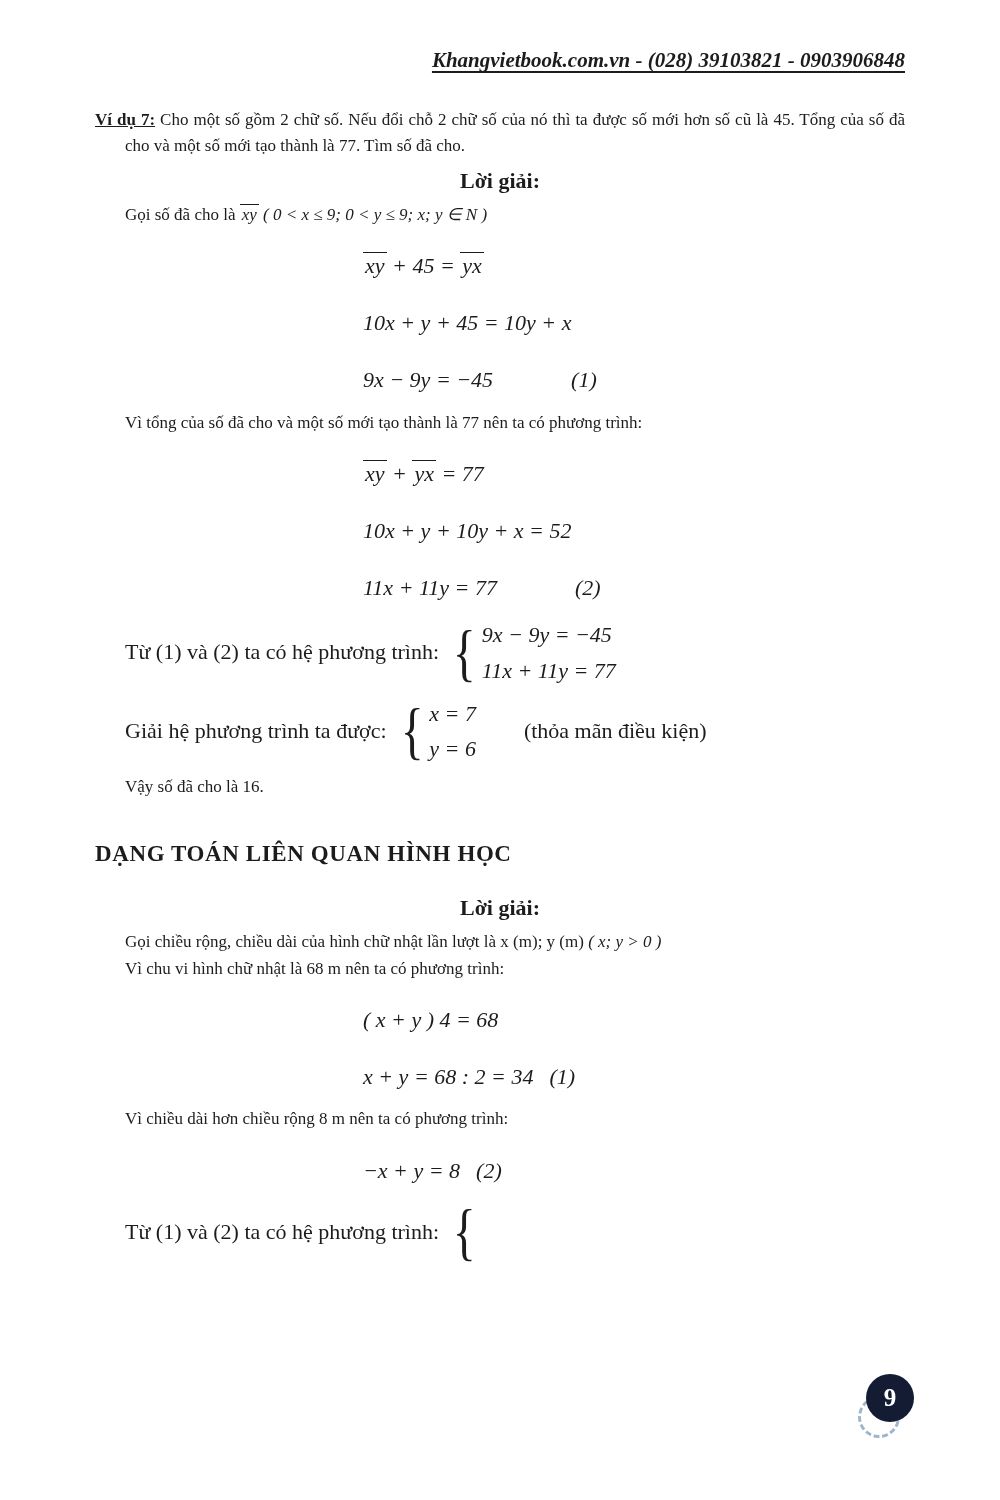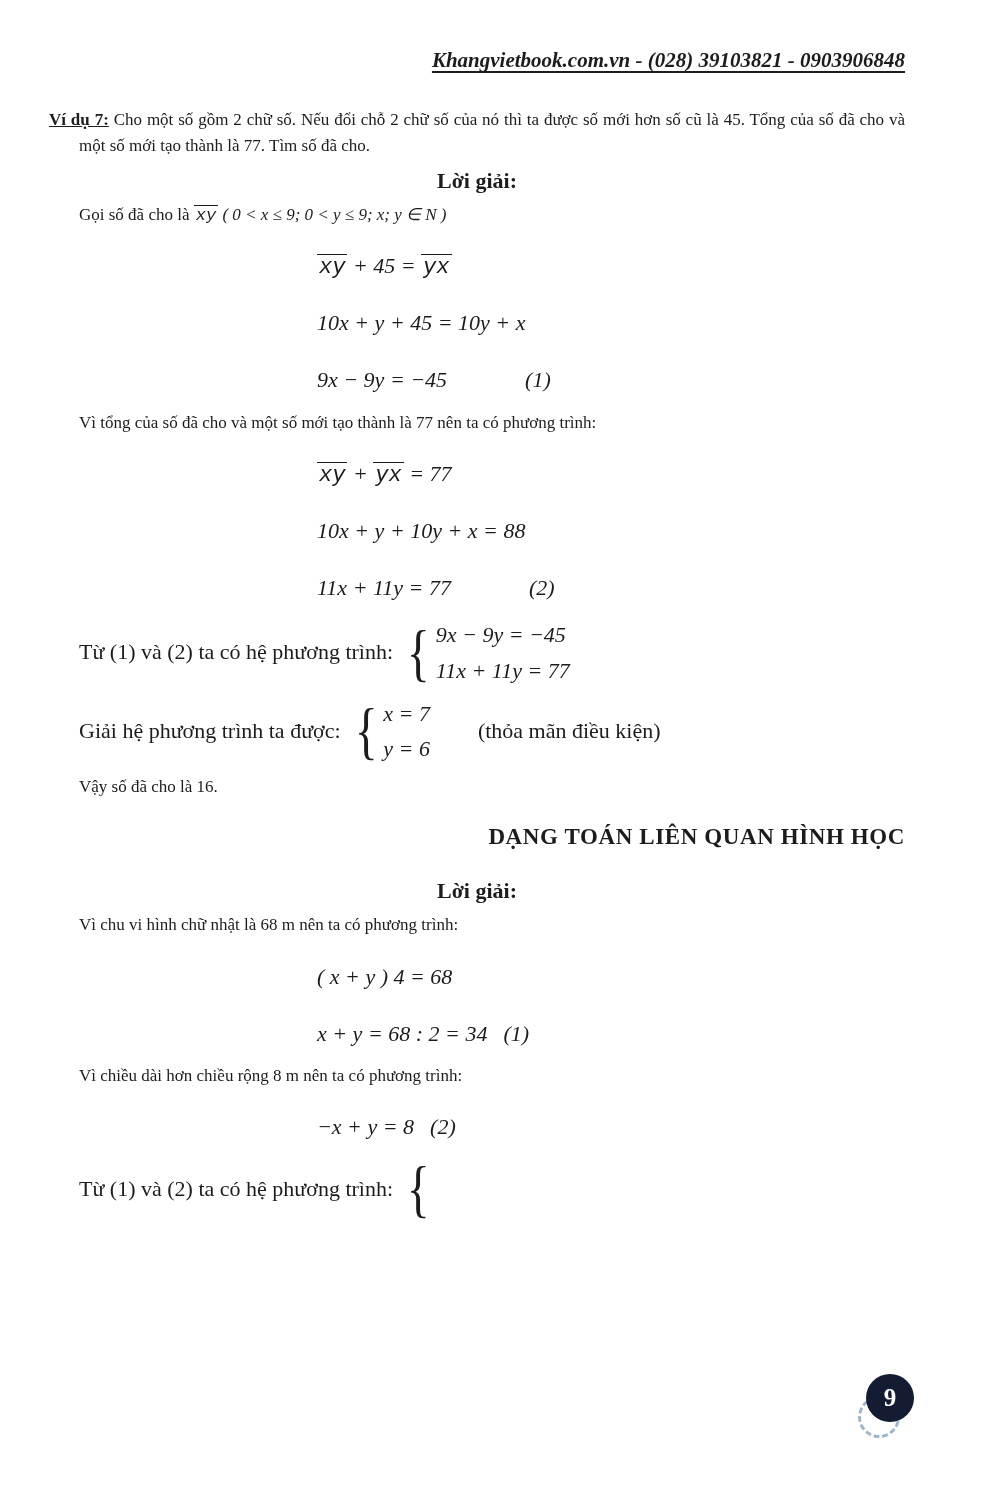--- a/index.html
+++ b/index.html
@@ -4,47 +4,47 @@
 <style>
   * { margin:0; padding:0; box-sizing:border-box; }
   html,body { width:1000px; height:1500px; }
   body {
     background:#ffffff;
     font-family:"Liberation Serif", serif;
     color:#1c1c1c;
     position:relative;
     overflow:hidden;
   }
-  .page { position:absolute; inset:0; padding:48px 95px 0 49px; }
+  .page { position:absolute; inset:0; padding:48px 95px 0 95px; }
 
   .header { text-align:right; font-size:21px; font-weight:bold; font-style:italic; margin-bottom:34px; }
   .header-text { text-decoration:underline; text-underline-offset:4px; }
 
   .para { font-size:17px; line-height:1.55; text-align:justify; }
   .hang { padding-left:30px; text-indent:-30px; }
   .indent { margin-left:30px; }
   .label { font-weight:bold; text-decoration:underline; }
   .solution { font-weight:bold; font-size:22px; text-align:center; margin:8px 0 8px 0; }
 
   .math { font-style:italic; }
-  .ov { display:inline-block; border-top:1.6px solid #1c1c1c; padding:0 2px; line-height:1.15;font-family:Liberation Mono, monospace; }
+  .ov { display:inline-block; border-top:1.6px solid #1c1c1c; padding:0 2px; line-height:1.15; }
 
   .eqgroup { margin:8px 0 10px 268px; }
   .eq { font-size:22px; line-height:1.78;margin-top:18px; }
   .eqnum { margin-left:78px; }
   .eqnum-close { margin-left:16px; }
 
   .row { display:flex; align-items:center; margin:8px 0 8px 30px; font-size:22px; line-height:1.55; }
   .sys { display:inline-flex; align-items:center; margin-left:10px; }
   .brace { font-size:64px; font-weight:300; line-height:1; font-style:normal; transform:scaleX(0.75); }
   .lines { display:inline-flex; flex-direction:column; margin-left:2px; }
   .lines .sysline { line-height:1.6; font-size:22px; }
   .aside { margin-left:48px; }
 
-  .section-title { text-align:right; font-weight:bold; font-size:23px; margin:24px 0 28px 0; letter-spacing:0.6px; }
+  .section-title { text-align:left; font-weight:bold; font-size:23px; margin:41px 0 28px 0; letter-spacing:0.6px; }
 
   .page-badge { position:absolute; right:76px; top:1374px; width:70px; height:70px; }
   .page-badge .gear { position:absolute; left:4px; top:22px; width:42px; height:42px; border-radius:50%; border:3px dashed #9db6cc; }
   .page-badge .circle { position:absolute; left:12px; top:0; width:48px; height:48px; border-radius:50%; background:#131c33; color:#ffffff; display:flex; align-items:center; justify-content:center; font-size:25px; font-weight:bold; }
 </style>
 </head>
 <body>
 
 <div class="page">
 
@@ -77,21 +77,21 @@
   </div>
 
   <p class="para indent">
     <span>Vì tổng của số đã cho và một số mới tạo thành là 77 nên ta có phương trình:</span>
   </p>
 
   <div class="eqgroup">
     <div class="eq math">
       <span class="ov">xy</span><span> + </span><span class="ov">yx</span><span> = 77</span>
     </div>
-    <div class="eq math"><span>10x + y + 10y + x = 88</span></div>
+    <div class="eq math"><span>10x + y + 10y + x = 52</span></div>
     <div class="eq math">
       <span>11x + 11y = 77</span><span class="eqnum">(2)</span>
     </div>
   </div>
 
   <div class="row">
     <span>Từ (1) và (2) ta có hệ phương trình:</span>
     <span class="sys">
       <span class="brace">{</span>
       <span class="lines">
@@ -115,20 +115,24 @@
 
   <p class="para indent">
     <span>Vậy số đã cho là 16.</span>
   </p>
 
   <div class="section-title">DẠNG TOÁN LIÊN QUAN HÌNH HỌC</div>
 
 
   <div class="solution">Lời giải:</div>
 
+  <p class="para indent">
+    <span>Gọi chiều rộng, chiều dài của hình chữ nhật lần lượt là x (m); y (m)</span>
+    <span class="math">( x; y &gt; 0 )</span>
+  </p>
 
   <p class="para indent">
     <span>Vì chu vi hình chữ nhật là 68 m nên ta có phương trình:</span>
   </p>
 
   <div class="eqgroup">
     <div class="eq math"><span>( x + y ) 4 = 68</span></div>
     <div class="eq math">
       <span>x + y = 68 : 2 = 34</span><span class="eqnum-close">(1)</span>
     </div>

